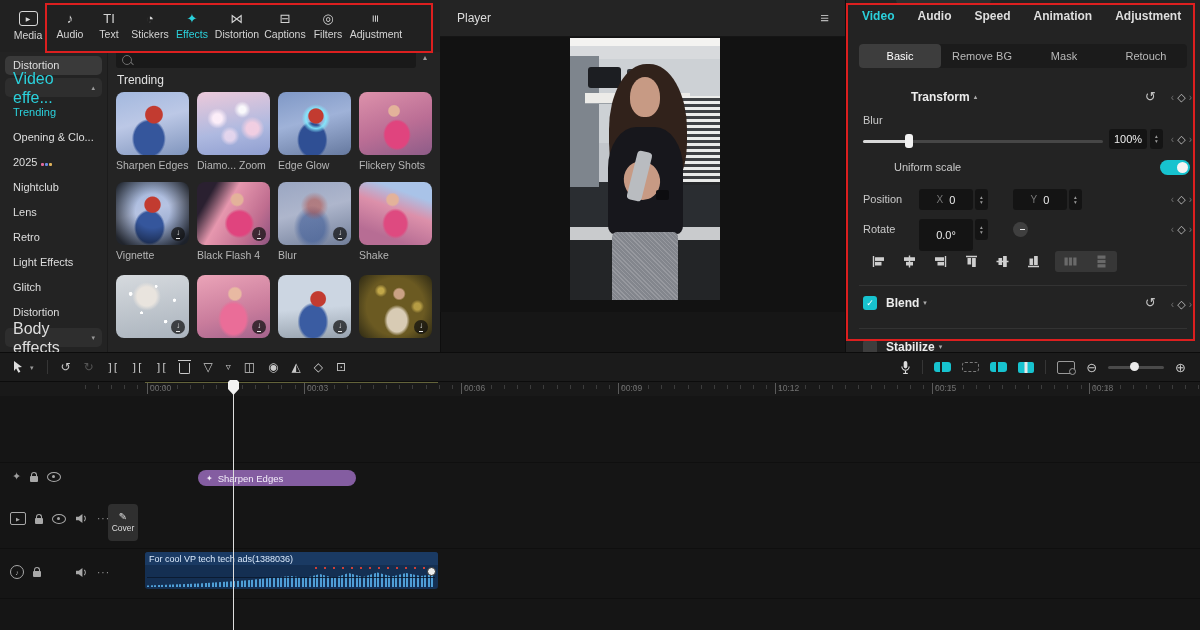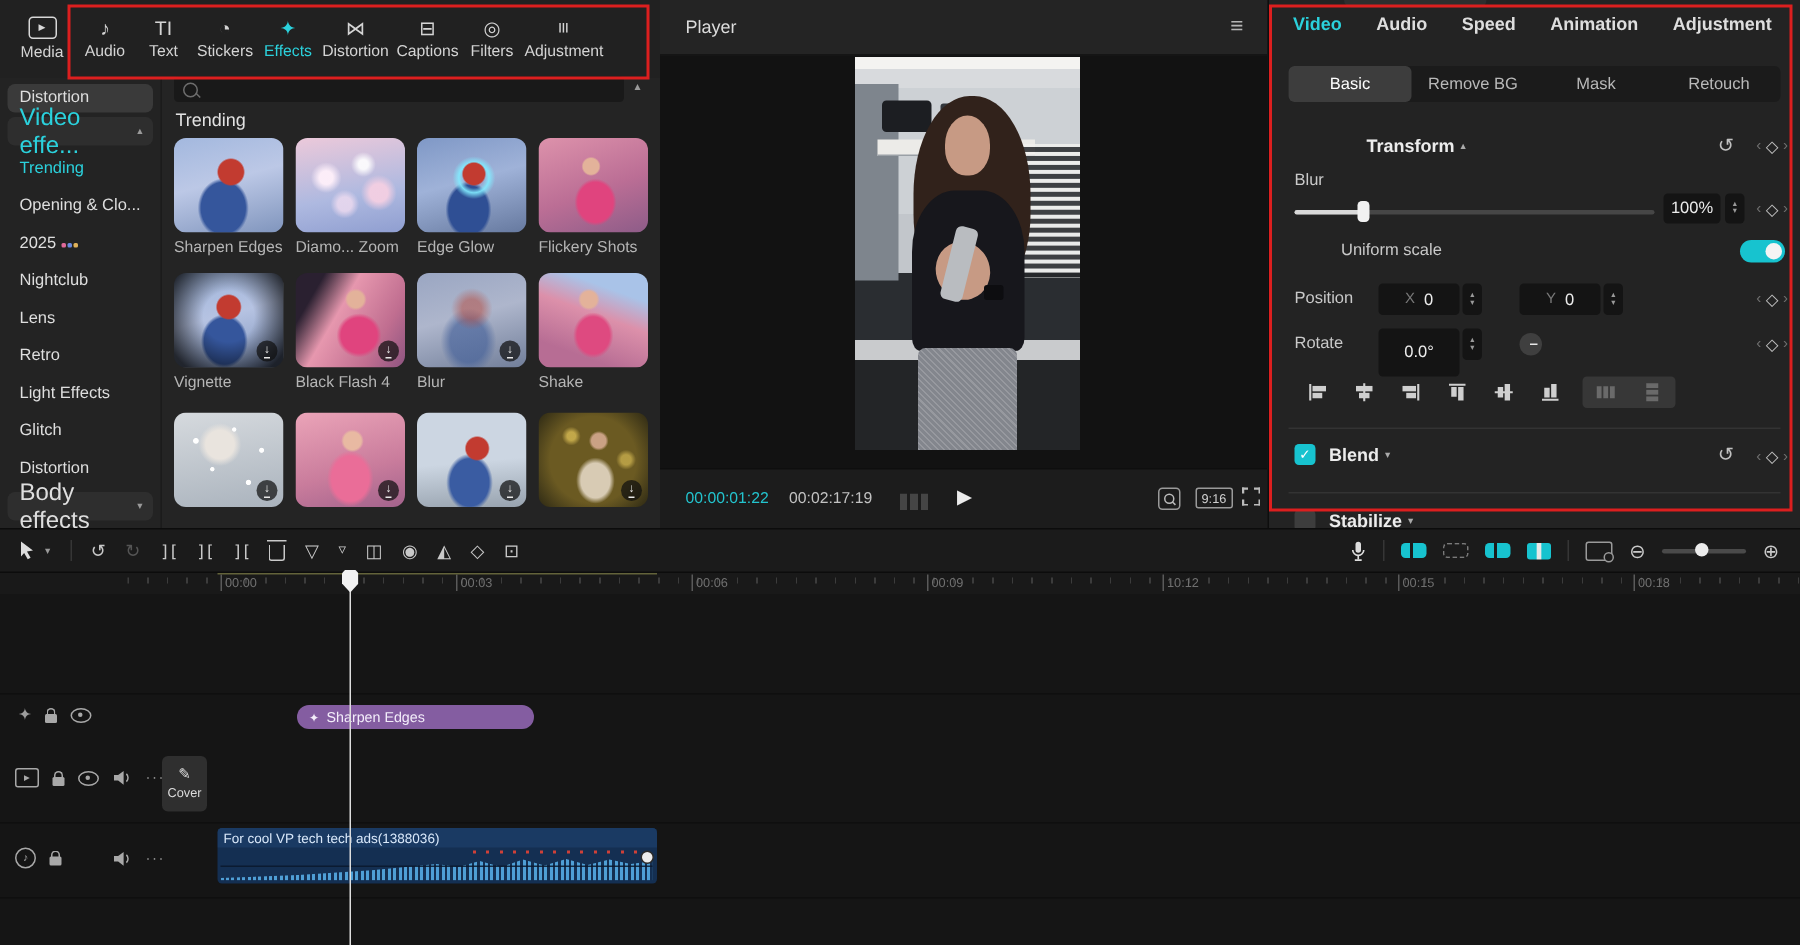--- a/index.html
+++ b/index.html
@@ -365,31 +365,20 @@
       <div class="pv-art"></div>
       <div class="pv-hair"></div>
       <div class="pv-body"></div>
       <div class="pv-face"></div>
       <div class="pv-legs"></div>
       <div class="pv-hand"></div>
       <div class="pv-bottle"></div>
       <div class="pv-watch"></div>
     </div>
   </div>
-  <div class="player-controls">
-    <span class="time-cur">00:00:01:22</span>
-    <span class="time-dur">00:02:17:19</span>
-    <span class="icon-grid"></span>
-    <span class="btn-play">▶</span>
-    <span class="icon-fit">
-        <span class="icon-mag"></span>
-      </span>
-    <span class="ratio-box">9:16</span>
-    <span class="icon-fs"></span>
-  </div>
 
   <div class="inspector">
     <div class="insp-sliver"></div>
 
     <div class="insp-tabs">
       <span class="insp-tab active">Video</span>
       <span class="insp-tab">Audio</span>
       <span class="insp-tab">Speed</span>
       <span class="insp-tab">Animation</span>
       <span class="insp-tab">Adjustment</span>

